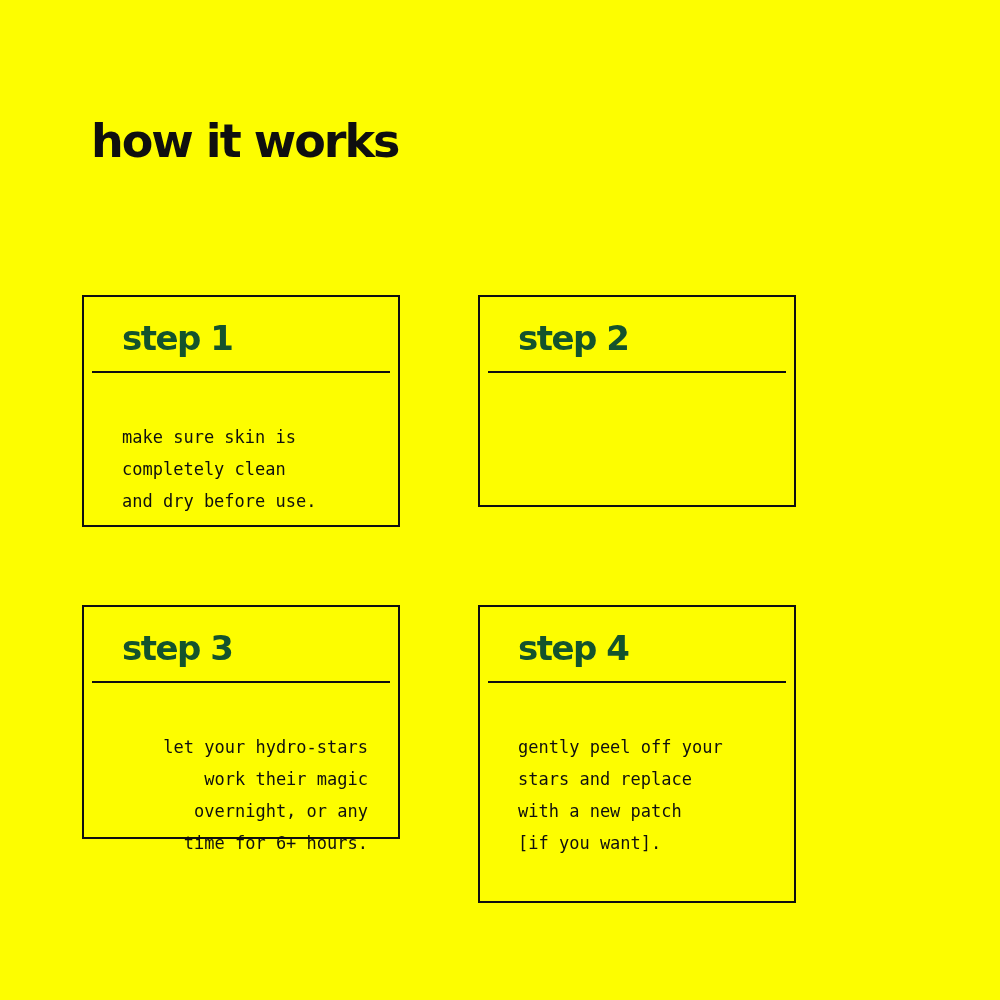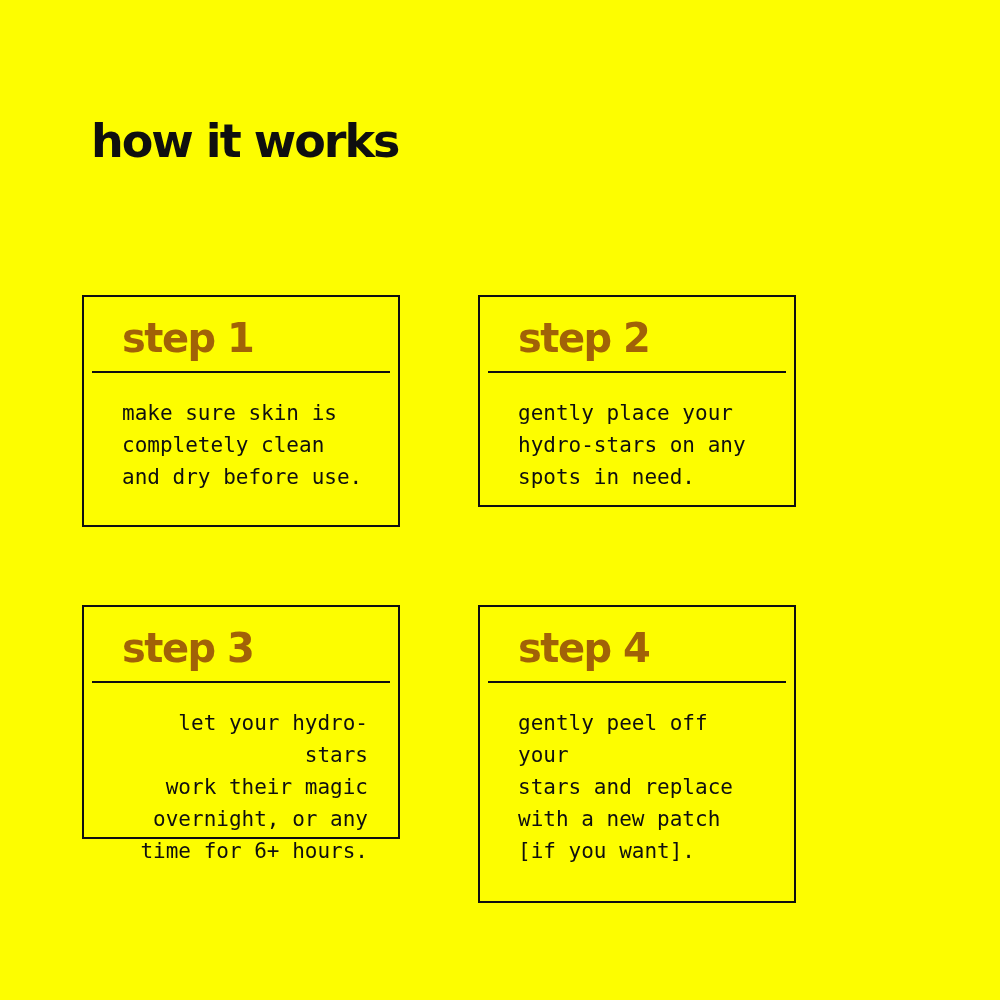--- a/index.html
+++ b/index.html
@@ -41,35 +41,36 @@
   .step-card.pos-4 { left: 470px; top: 597px; height: 298px; }
   .step-card .card-header {
     height: 68px;
     flex: 0 0 68px;
     border-bottom: 2px solid #0f0f0f;
     display: flex;
     align-items: center;
     padding: 0 22px;
   }
   .step-card .step-label {
-    font-size: 40px;
+    font-size: 34px;
     font-weight: bold;
     letter-spacing: -1.5px;
-    color: #a16207;
+    color: #14532d;
   }
   .step-card .card-body {
     flex: 1 1 auto;
     padding: 16px 14px 0 22px;
   }
   .step-card .step-body {
     font-family: "DejaVu Sans Mono", monospace;
-    font-size: 21px;
+    font-size: 17px;
     line-height: 32px;
     white-space: pre-line;
     color: #0f0f0f;
+    margin-top: 24px;
   }
 </style>
 </head>
 <body>
 
 <div class="canvas">
 
   <h1 class="page-title">how it works</h1>
 
   <div class="step-card pos-1">
@@ -79,25 +80,20 @@
     <div class="card-body">
       <p class="step-body">make sure skin is
 completely clean
 and dry before use.</p>
     </div>
   </div>
 
   <div class="step-card pos-2">
     <div class="card-header">
       <span class="step-label">step 2</span>
-    </div>
-    <div class="card-body">
-      <p class="step-body">gently place your
-hydro-stars on any
-spots in need.</p>
     </div>
   </div>
 
   <div class="step-card pos-3">
     <div class="card-header">
       <span class="step-label">step 3</span>
     </div>
     <div class="card-body">
       <p class="step-body">let your hydro-stars
 work their magic

